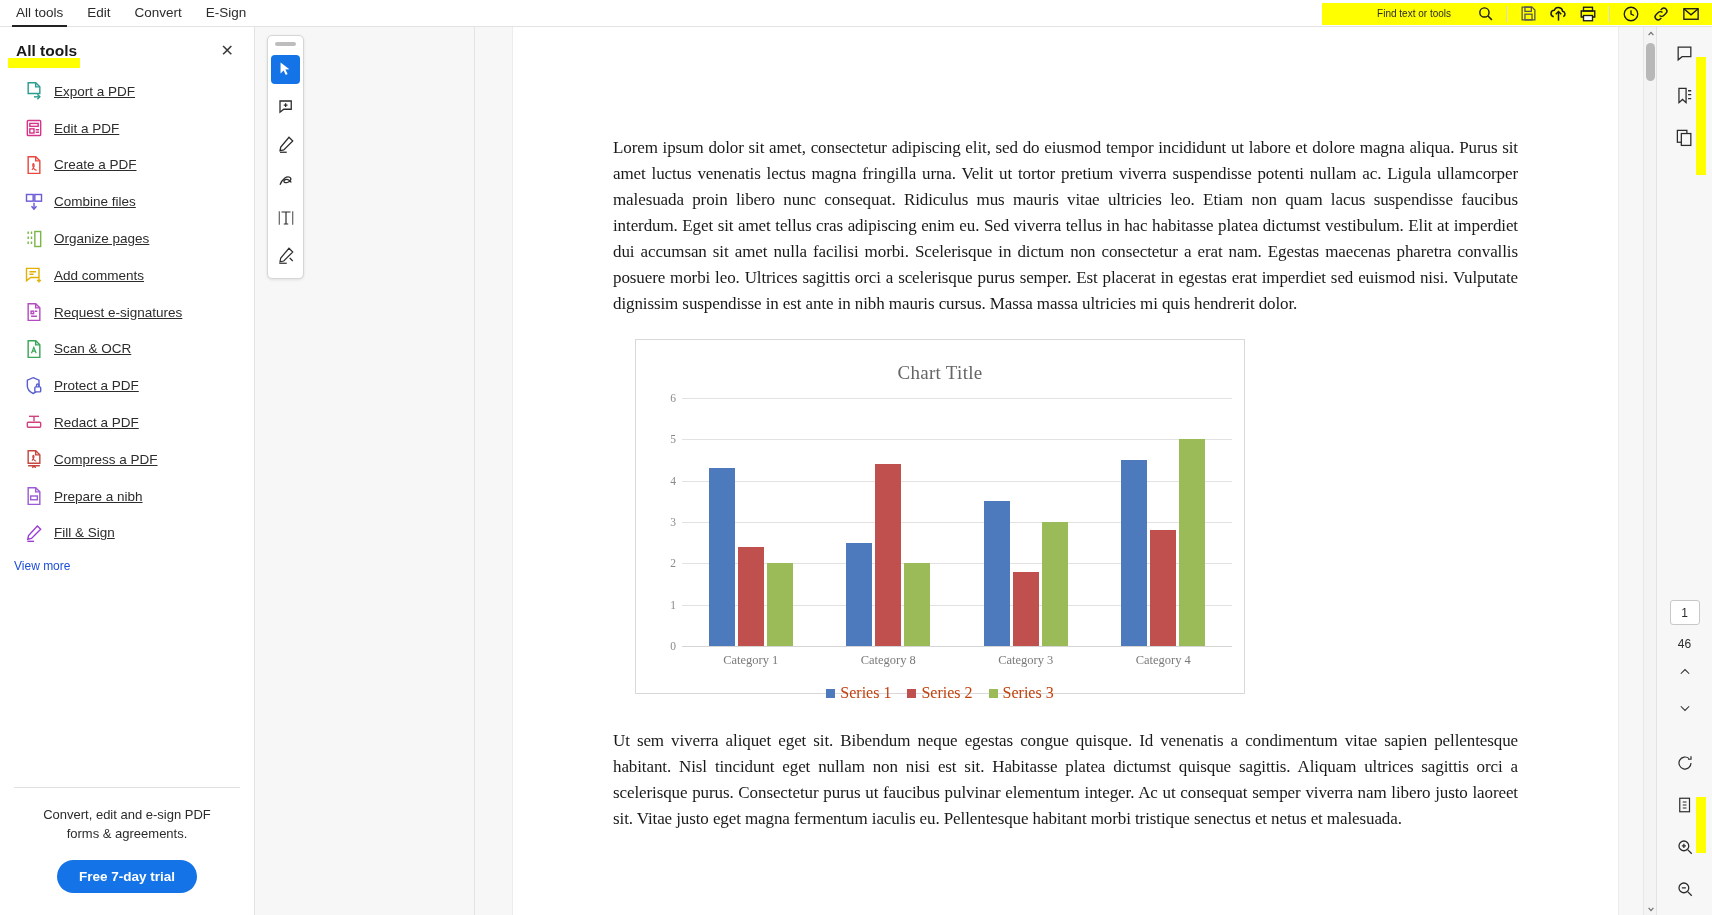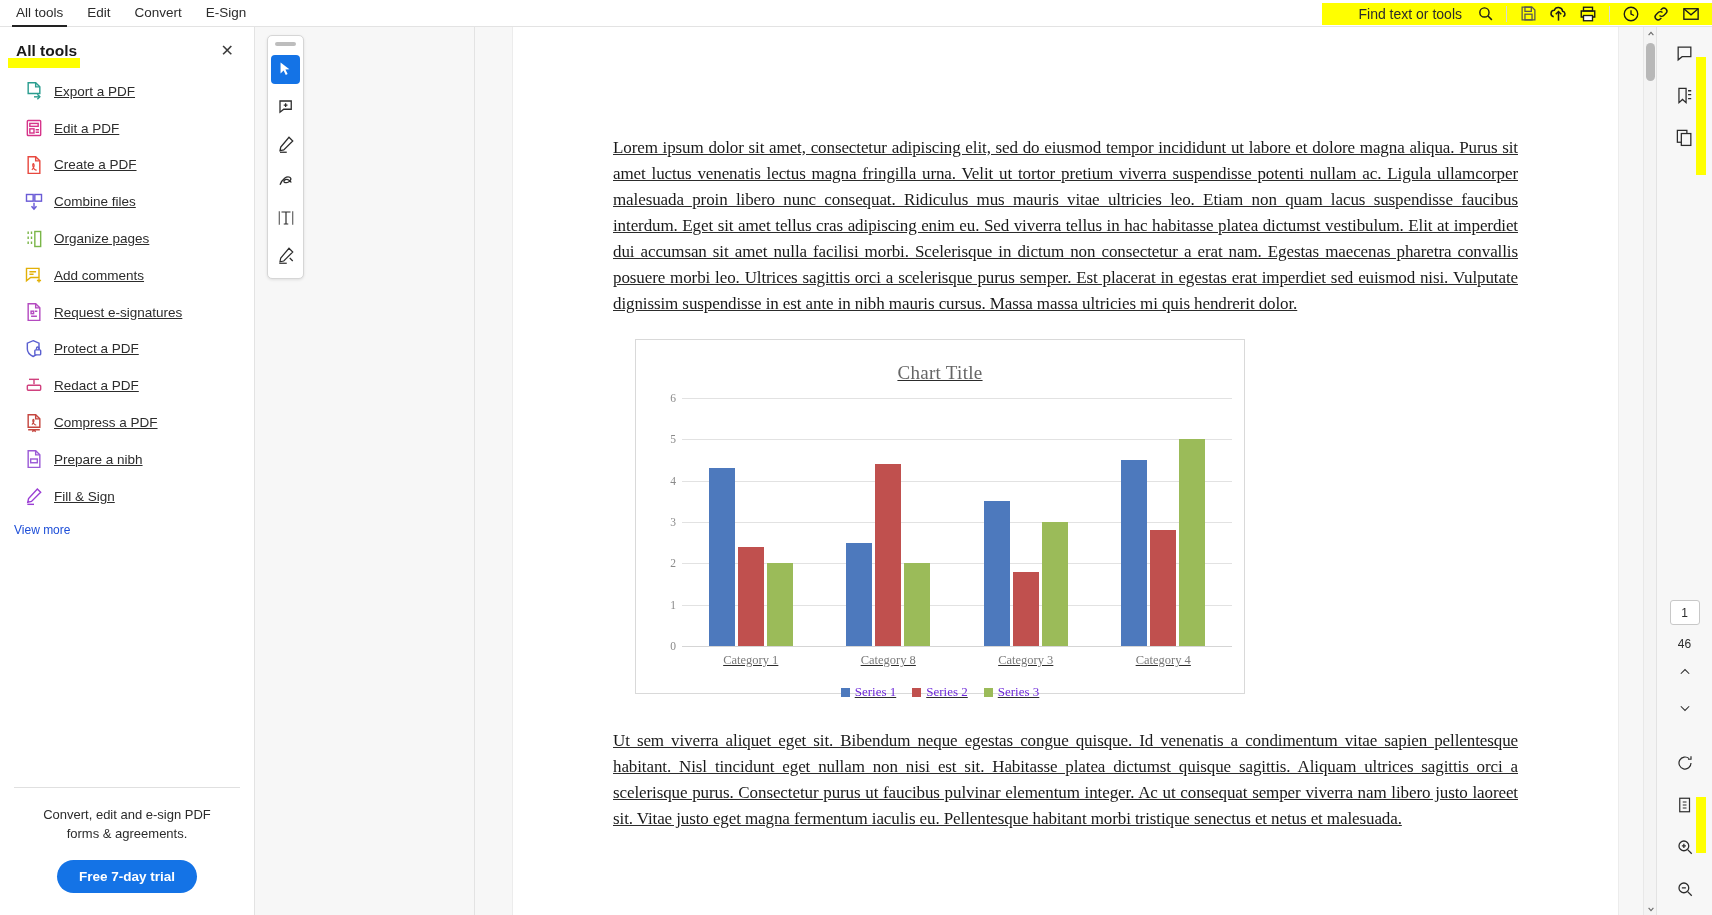--- a/index.html
+++ b/index.html
@@ -25,21 +25,21 @@
   .menu-tab {
     font-size: 13.5px; color: #2c2c2c; padding: 0 12px;
     height: 27px; line-height: 26px; cursor: default; position: relative;
     white-space: nowrap;
   }
   .menu-tab.active::after {
     content: ""; position: absolute; left: 8px; right: 8px; bottom: 0;
     height: 2px; background: #222;
   }
   .top-right { margin-left: auto; display: flex; align-items: center; height: 27px; padding-right: 6px; gap: 0px; }
-  .find-label { font-size: 14px; color: #2c2c2c; margin-right: 8px; white-space: nowrap; }
+  .find-label { font-size: 10px; color: #2c2c2c; margin-right: 19px; white-space: nowrap; }
   .ticon {
     width: 30px; height: 27px; display: flex; align-items: center; justify-content: center;
     cursor: default;
   }
   .tsep { width: 1px; height: 16px; background: #d8d8d8; margin: 0 6px; }
   .hl-top {
     position: absolute; left: 1322px; top: 3px; width: 390px; height: 22px;
     background: #ffff00; z-index: 0;
   }
   .top-right, .menu-tabs { position: relative; z-index: 2; }
@@ -105,21 +105,20 @@
   
   .viewer {
     flex: 1; background: #f7f7f7; position: relative; min-width: 0;
     display: flex; justify-content: center; overflow: hidden;
   }
   .page {
     width: 1105px; background: #ffffff; margin-top: 0;
     box-shadow: 0 0 0 1px #ececec;
     padding: 108px 100px 0 100px;
     position: relative;
-    text-decoration: underline;
   }
   .ptext {
     font-family: "Liberation Serif", serif;
     font-size: 17px; line-height: 1.53; color: #1a1a1a; text-align: justify;
     letter-spacing: -0.1px;
   }
   .ptext.second { margin-top: 34px; }
 
   
   .chartbox {
@@ -156,21 +155,21 @@
   .cat {
     font-family: "Liberation Serif", serif; font-size: 12.5px; color: #7a7a7a;
     width: 120px; text-align: center;
   }
   .legend { display: flex; justify-content: center; gap: 16px; margin-top: 16px; }
   .lg { display: flex; align-items: center; gap: 5px; }
   .lgsw { width: 9px; height: 9px; display: inline-block; }
   .lgsw.s1 { background: #4d79bd; }
   .lgsw.s2 { background: #c0504e; }
   .lgsw.s3 { background: #9bbb59; }
-  .lgtx { font-family: "Liberation Serif", serif; font-size: 13px; color: #6d28d9; }
+  .lgtx { font-family: "Liberation Serif", serif; font-size: 16px; color: #c2410c; }
 
   
   .vscroll {
     position: absolute; right: 0; top: 0; width: 13px; bottom: 0;
     background: #f4f4f4; border-left: 1px solid #e8e8e8;
   }
   .vs-up, .vs-down {
     position: absolute; left: 0; width: 13px; height: 13px;
     display: flex; align-items: center; justify-content: center;
   }
@@ -371,20 +370,30 @@
             <svg width="20" height="20" viewBox="0 0 24 24" fill="none" stroke="#b44ac0" stroke-width="1.7">
               <path d="M5 2h9l5 5v15H5z"></path>
                 <path d="M14 2v5h5"></path>
               <rect x="8.5" y="11" width="3" height="3"></rect>
                 <path d="M13 11h3M8.5 17h7"></path>
             </svg>
           </span>
           <span class="toollabel">Request e-signatures</span>
         </div>
 
+        <div class="toolitem">
+          <span class="toolicon">
+            <svg width="20" height="20" viewBox="0 0 24 24" fill="none" stroke="#3aa655" stroke-width="1.7">
+              <path d="M5 2h9l5 5v15H5z"></path>
+                <path d="M14 2v5h5"></path>
+              <path d="M9 17l2.8-7 2.8 7M10 14.5h3.6" stroke-width="1.4"></path>
+            </svg>
+          </span>
+          <span class="toollabel">Scan &amp; OCR</span>
+        </div>
 
         <div class="toolitem">
           <span class="toolicon">
             <svg width="20" height="20" viewBox="0 0 24 24" fill="none" stroke="#5a5fd0" stroke-width="1.7">
               <path d="M11 2l7 3v7c0 4-3 7-7 9-4-2-7-5-7-9V5z"></path>
               <rect x="13" y="13" width="7" height="6" rx="1" fill="#fff"></rect>
               <path d="M15 13v-2a1.5 1.5 0 0 1 3 0v2"></path>
             </svg>
           </span>
           <span class="toollabel">Protect a PDF</span>

